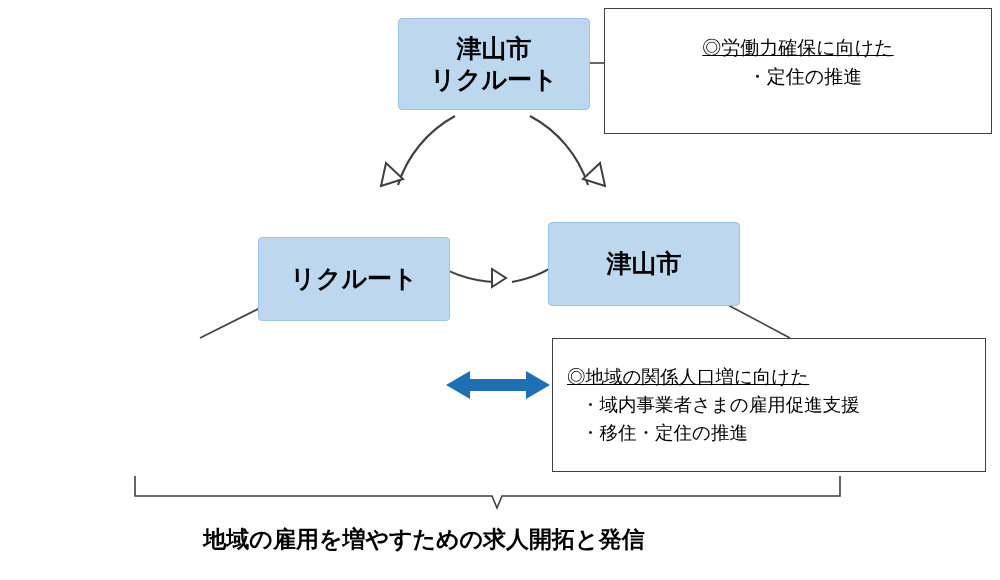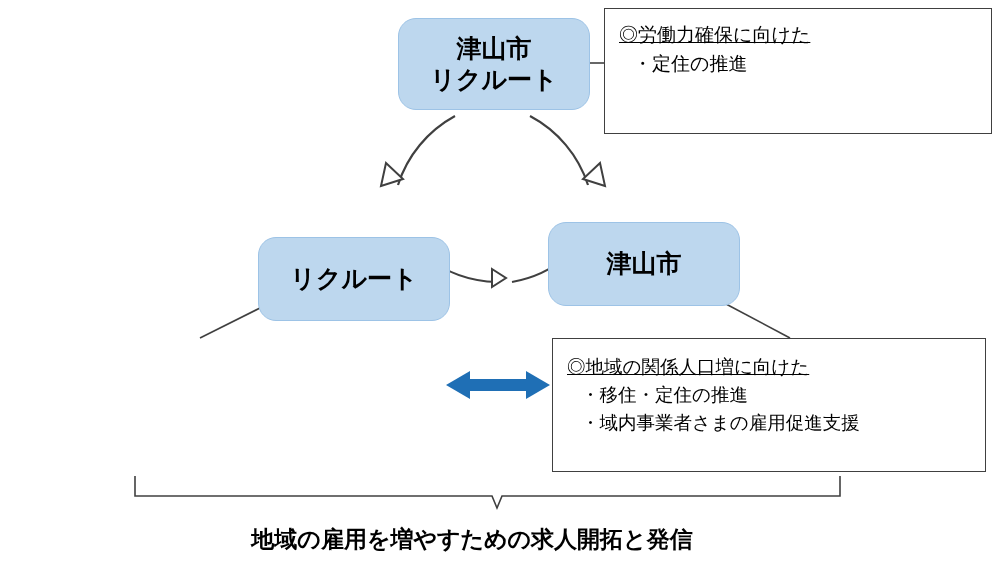--- a/index.html
+++ b/index.html
@@ -14,21 +14,21 @@
     position: relative;
     width: 1000px;
     height: 580px;
     background: #ffffff;
     overflow: hidden;
   }
   .node {
     position: absolute;
     background: #bdd7ee;
     border: 1px solid #9dc3e6;
-    border-radius: 18px;
+    border-radius: 4px;
     display: flex;
     align-items: center;
     justify-content: center;
     text-align: center;
     font-weight: bold;
     color: #000000;
     line-height: 1.25;
   }
   .node-top {
     left: 398px;
@@ -56,39 +56,40 @@
     background: #ffffff;
     border: 1px solid #404040;
     box-sizing: border-box;
     color: #000000;
   }
   .box-top-right {
     left: 604px;
     top: 8px;
     width: 388px;
     height: 126px;
-    padding: 12px 14px;
+    padding: 25px 14px;
     font-size: 19px;
     line-height: 1.5;
+    text-align: center;
   }
   .box-bottom-left {
     left: 8px;
     top: 338px;
     width: 434px;
     height: 134px;
     padding: 10px 12px;
     font-size: 18.5px;
     line-height: 1.45;
   }
   .box-bottom-right {
     left: 552px;
     top: 338px;
     width: 434px;
     height: 134px;
-    padding: 14px 14px;
+    padding: 24px 14px;
     font-size: 18.5px;
     line-height: 1.5;
   }
   .u {
     text-decoration: underline;
   }
   .indent1 {
     padding-left: 14px;
   }
   .indent2 {
@@ -96,21 +97,20 @@
   }
   .caption {
     position: absolute;
     left: 0;
     top: 524px;
     width: 848px;
     text-align: center;
     font-size: 23px;
     font-weight: bold;
     color: #000000;
-    margin-left: 48px;
   }
   .link-label {
     position: absolute;
     left: 448px;
     top: 408px;
     width: 100px;
     text-align: center;
     font-size: 21px;
     font-weight: bold;
     color: #000000;
@@ -176,20 +176,20 @@
   </div>
 
   <div class="box box-top-right">
     <div class="u">◎労働力確保に向けた</div>
     <div class="indent1">・定住の推進</div>
   </div>
 
 
   <div class="box box-bottom-right">
     <div class="u">◎地域の関係人口増に向けた</div>
+    <div class="indent1">・域内事業者さまの雇用促進支援</div>
     <div class="indent1">・移住・定住の推進</div>
-    <div class="indent1">・域内事業者さまの雇用促進支援</div>
   </div>
 
 
   <div class="caption">地域の雇用を増やすための求人開拓と発信</div>
 
 </div>
 
 </body></html>

